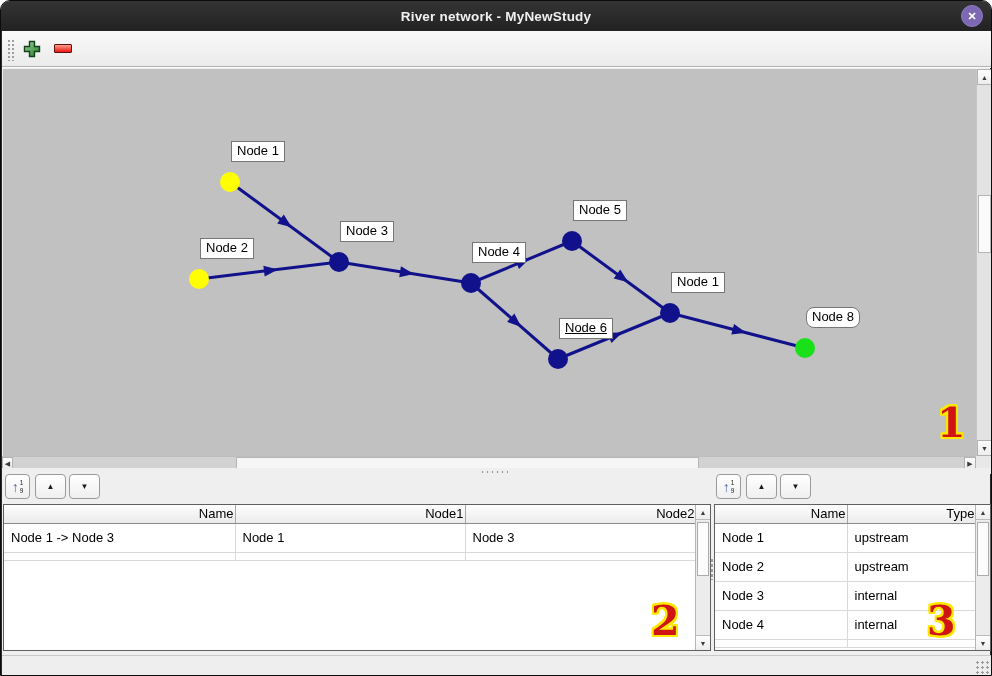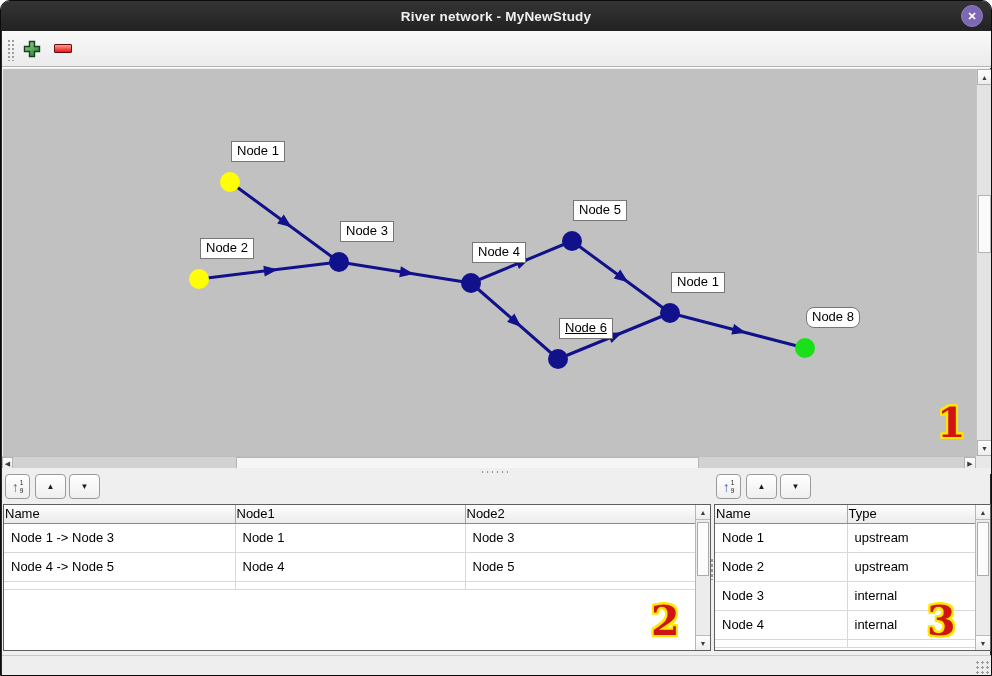--- a/index.html
+++ b/index.html
@@ -49,21 +49,21 @@
   .tbtn{position:absolute;top:473px;height:25px;background:linear-gradient(#ffffff,#efefef);
         border:1px solid #9b9b9b;border-radius:4px;display:flex;align-items:center;justify-content:center;}
   .tbtn .tri{font-size:8px;color:#1a1a1a;line-height:1;}
   .sort-ic{display:flex;align-items:center;}
   .sort-ic .ar{color:#4d62ac;font-weight:bold;font-size:14px;line-height:1;}
   .sort-ic .nums{display:flex;flex-direction:column;font-size:6.5px;color:#222;line-height:1.1;margin-left:1px;}
 
   
   .twrap{position:absolute;top:503px;height:147px;background:#ffffff;border:1px solid #5f5f5f;overflow:hidden;}
   table.grid{border-collapse:collapse;table-layout:fixed;font-size:13px;color:#000;}
-  table.grid th{height:18px;font-weight:normal;text-align:left;
+  table.grid th{height:18px;font-weight:normal;text-align:right;
         background:linear-gradient(#fdfdfd,#ebebeb);border-bottom:1px solid #8a8a8a;border-right:1px solid #a8a8a8;
         overflow:hidden;white-space:nowrap;}
   table.grid td{height:29px;padding:0 0 0 7px;border-bottom:1px solid #d8d8d8;border-right:1px solid #d8d8d8;
         overflow:hidden;white-space:nowrap;background:#fff;}
   table.grid tr.filler td{height:8px;}
   .tsb{position:absolute;right:0;top:0;bottom:0;width:15px;background:#ececec;border-left:1px solid #b5b5b5;}
   .tsb .up{left:0;top:0;width:14px;height:15px;border:none;border-bottom:1px solid #bbb;position:absolute;}
   .tsb .down{left:0;bottom:0;width:14px;height:15px;border:none;border-top:1px solid #bbb;position:absolute;}
   .tsb .thumb{position:absolute;left:1px;top:17px;width:12px;height:54px;background:#fcfcfc;border:1px solid #ababab;}
 
@@ -218,25 +218,20 @@
             <th>Node1</th>
             <th>Node2</th>
           </tr>
         </thead>
       <tbody id="links-body">
           <tr>
             <td>Node 1 -&gt; Node 3</td>
             <td>Node 1</td>
             <td>Node 3</td>
           </tr>
-          <tr>
-            <td>Node 4 -&gt; Node 5</td>
-            <td>Node 4</td>
-            <td>Node 5</td>
-          </tr>
           <tr class="filler">
             <td></td>
             <td></td>
             <td></td>
           </tr>
         </tbody>
     </table>
     <div class="tsb">
       <div class="sb-btn up">
           <span>▲</span>

